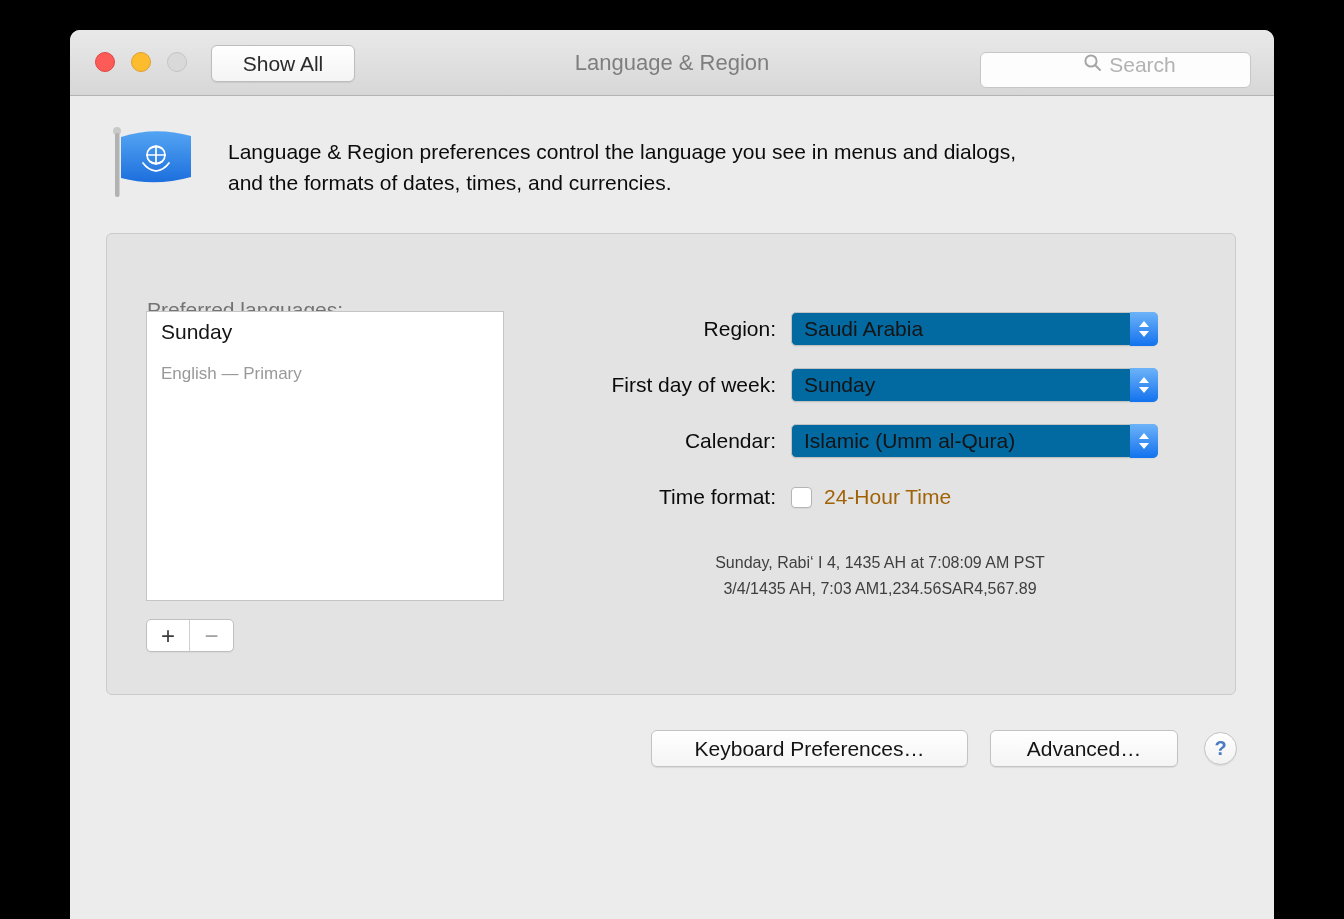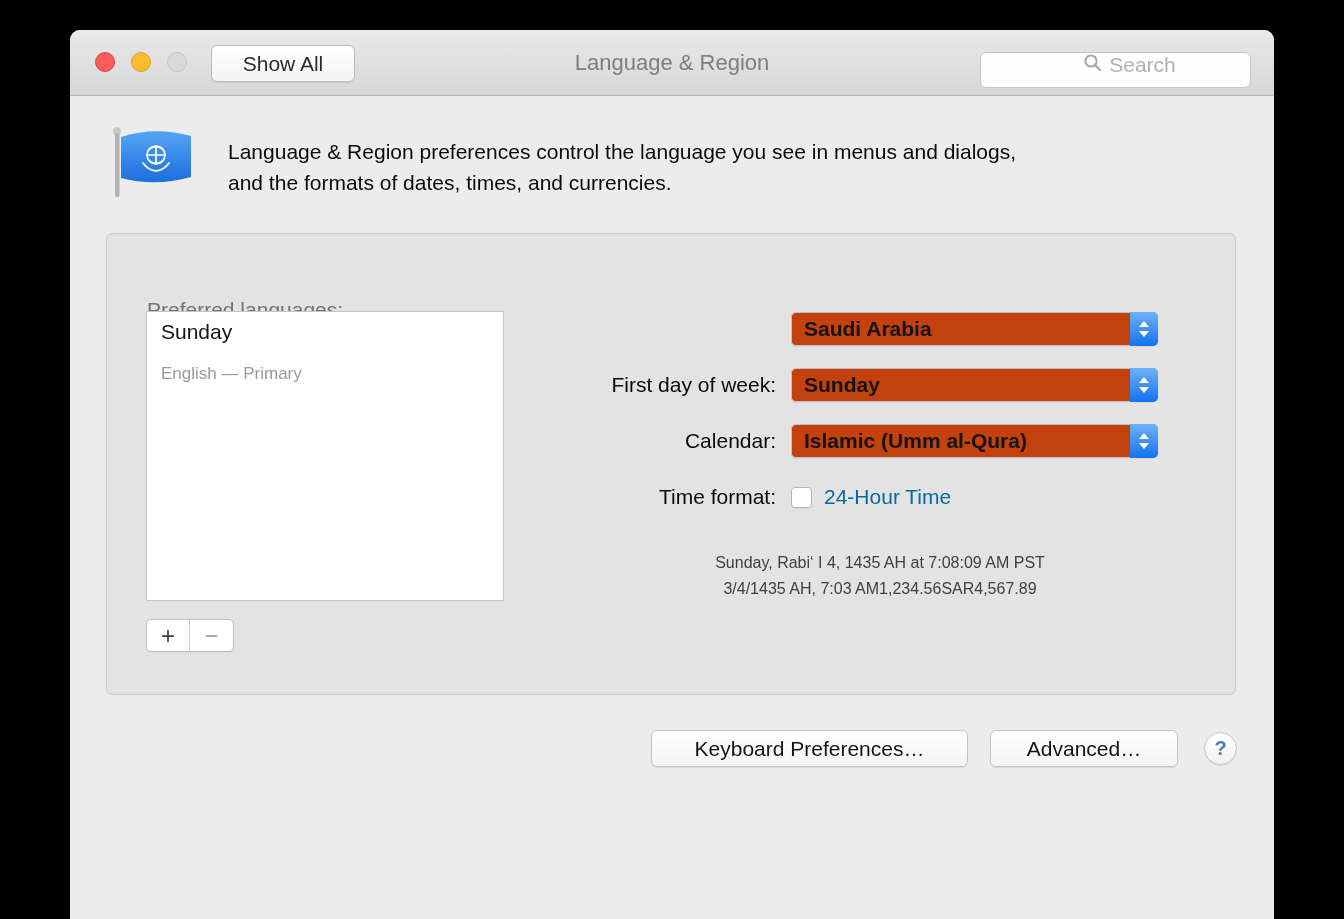--- a/index.html
+++ b/index.html
@@ -74,42 +74,41 @@
   .listbtns .addbtn { color: #3c3c3c; border-right: 1px solid #cfcfcf; }
   .listbtns .rembtn { color: #9f9f9f; }
 
   .form-row { position: absolute; left: 0; width: 100%; height: 34px; }
   .form-row .flabel {
     position: absolute; left: 250px; width: 419px; text-align: right;
     line-height: 34px; font-size: 21px; color: #0b0b0b; white-space: nowrap;
   }
   .popup {
     position: absolute; left: 684px; top: 0; width: 367px; height: 34px;
-    background: #c2410c; border: 1px solid #c2c2c2; border-radius: 5px;
+    background: #0369a1; border: 1px solid #c2c2c2; border-radius: 5px;
     display: flex; align-items: center;
     box-shadow: 0 1px 1px rgba(0,0,0,0.05);
-    font-weight: bold;
   }
   .popup .pval { flex: 1; font-size: 21px; color: #141414; padding-left: 12px; white-space: nowrap; overflow: hidden; }
   .popup .cap {
     width: 28px; align-self: stretch; margin: -1px -1px -1px 0;
     background: linear-gradient(#6db3f8, #1372ee);
     border-radius: 0 5px 5px 0;
     display: flex; flex-direction: column; align-items: center; justify-content: center;
   }
   .chev { width: 0; height: 0; border-left: 5px solid transparent; border-right: 5px solid transparent; }
   .chev.up   { border-bottom: 6px solid #fff; margin-bottom: 4px; }
   .chev.down { border-top: 6px solid #fff; }
 
   .checkbox {
     position: absolute; left: 684px; top: 7px; width: 21px; height: 21px;
     background: #ffffff; border: 1px solid #b5b5b5; border-radius: 4px;
     box-shadow: 0 1px 1px rgba(0,0,0,0.05);
   }
-  .cb-label { position: absolute; left: 717px; line-height: 34px; font-size: 21px; color: #0369a1; }
+  .cb-label { position: absolute; left: 717px; line-height: 34px; font-size: 21px; color: #a16207; }
 
   .sample { position: absolute; left: 443px; top: 316px; width: 660px; text-align: center; color: #3f3f3f; }
   .sample .line { font-size: 16px; line-height: 26px; }
   .sample .seg + .seg { }
 
   
   .footer-btn {
     position: absolute; top: 700px; height: 37px;
     background: linear-gradient(#ffffff, #f4f4f4);
     border: 1px solid #c3c3c3; border-radius: 6px;
@@ -185,20 +184,21 @@
         <div class="lang-sub">English — Primary</div>
       </div>
     </div>
 
     <div class="listbtns">
       <button class="addbtn">+</button>
       <button class="rembtn">−</button>
     </div>
 
     <div class="form-row" style="top:78px;">
+      <div class="flabel">Region:</div>
       <div class="popup">
         <span class="pval">Saudi Arabia</span>
         <span class="cap">
           <span class="chev up"></span>
             <span class="chev down"></span>
         </span>
       </div>
     </div>
 
     <div class="form-row" style="top:134px;">

